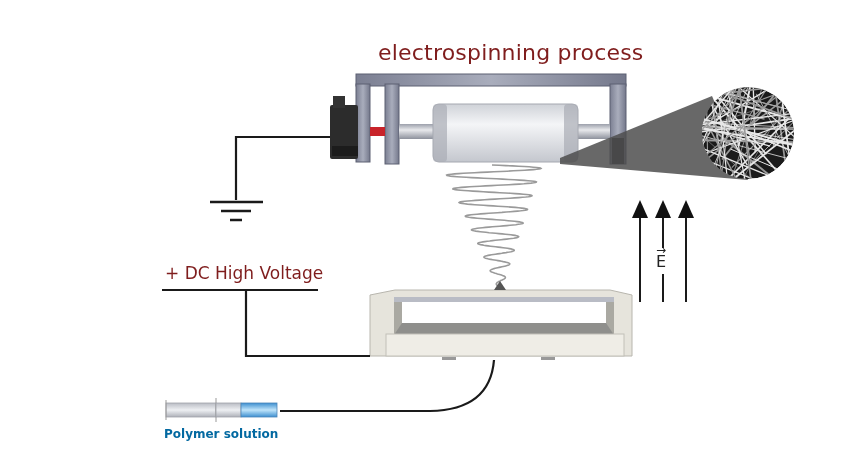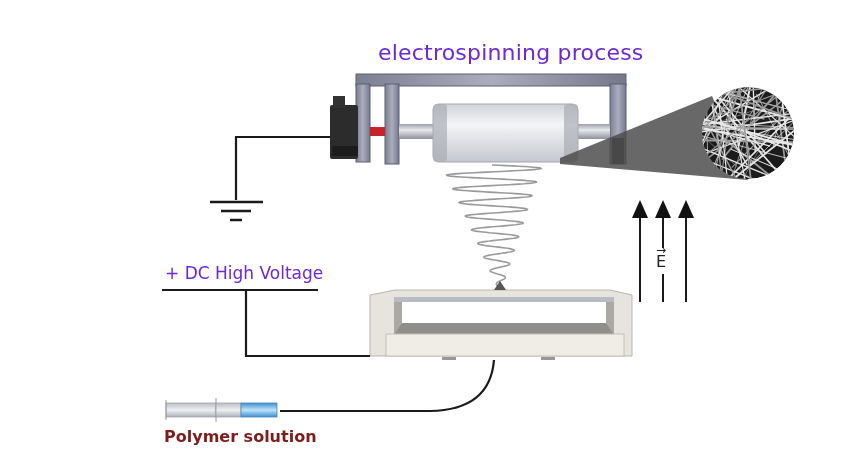--- a/index.html
+++ b/index.html
@@ -1,21 +1,21 @@
 <!DOCTYPE html>
 <html><head>
 <meta charset="utf-8">
 <style>
   html,body{margin:0;padding:0;background:#fff;}
   body{width:852px;height:457px;position:relative;overflow:hidden;font-family:"DejaVu Sans",sans-serif;}
   #diagram{position:absolute;left:0;top:0;}
-  .lbl{position:absolute;color:#6d28d9;white-space:nowrap;}
+  .lbl{position:absolute;color:#7f1d1d;white-space:nowrap;}
   #title{left:378px;top:40px;font-size:22px;letter-spacing:0.2px;}
   #hv{left:165px;top:263px;font-size:17px;}
-  #poly{left:164px;top:427px;font-size:16px;font-weight:bold;color:#7f1d1d;}
+  #poly{left:164px;top:427px;font-size:12px;font-weight:bold;color:#0369a1;}
   #efield{left:656px;top:252px;font-size:16px;color:#222;}
 </style>
 </head>
 <body>
 
 <svg id="diagram" width="852" height="457" viewBox="0 0 852 457">
   <defs>
     <linearGradient id="drumG" x1="0" y1="0" x2="0" y2="1">
       <stop offset="0" stop-color="#cfd2d8"></stop>
       <stop offset="0.35" stop-color="#f4f5f7"></stop>

